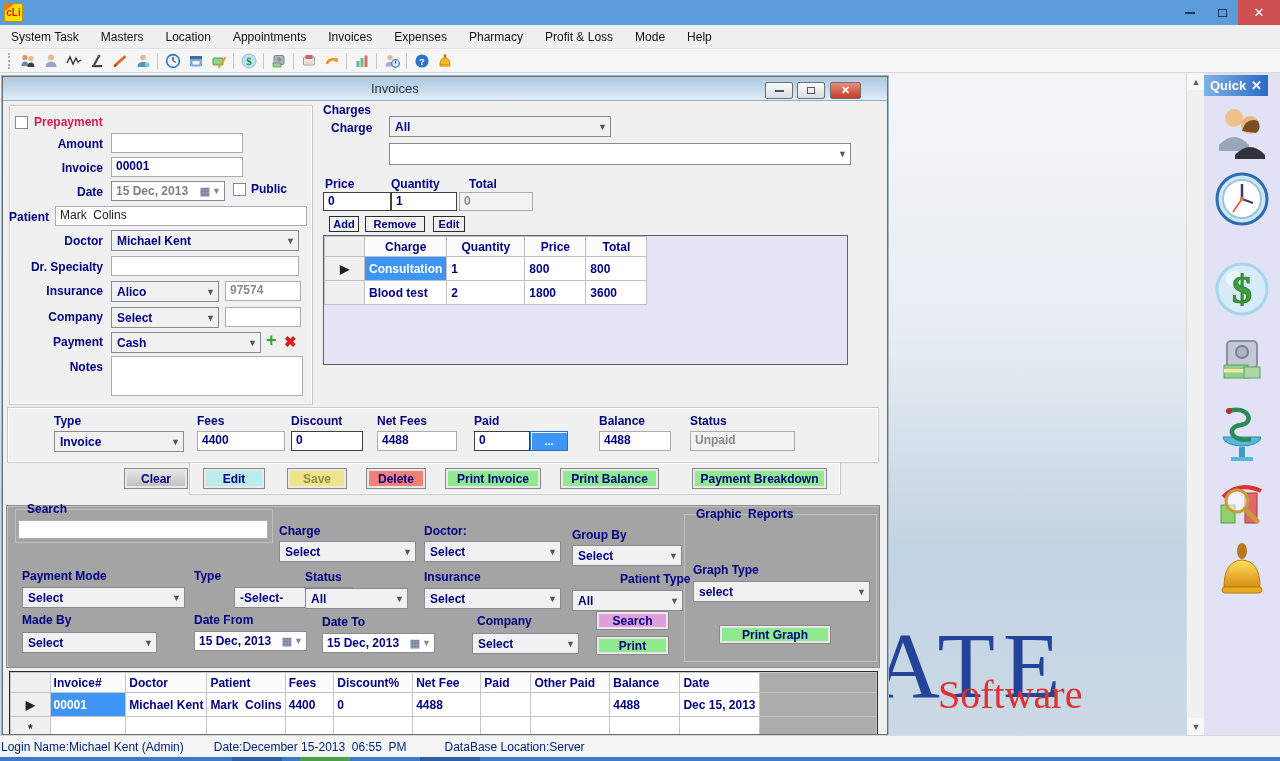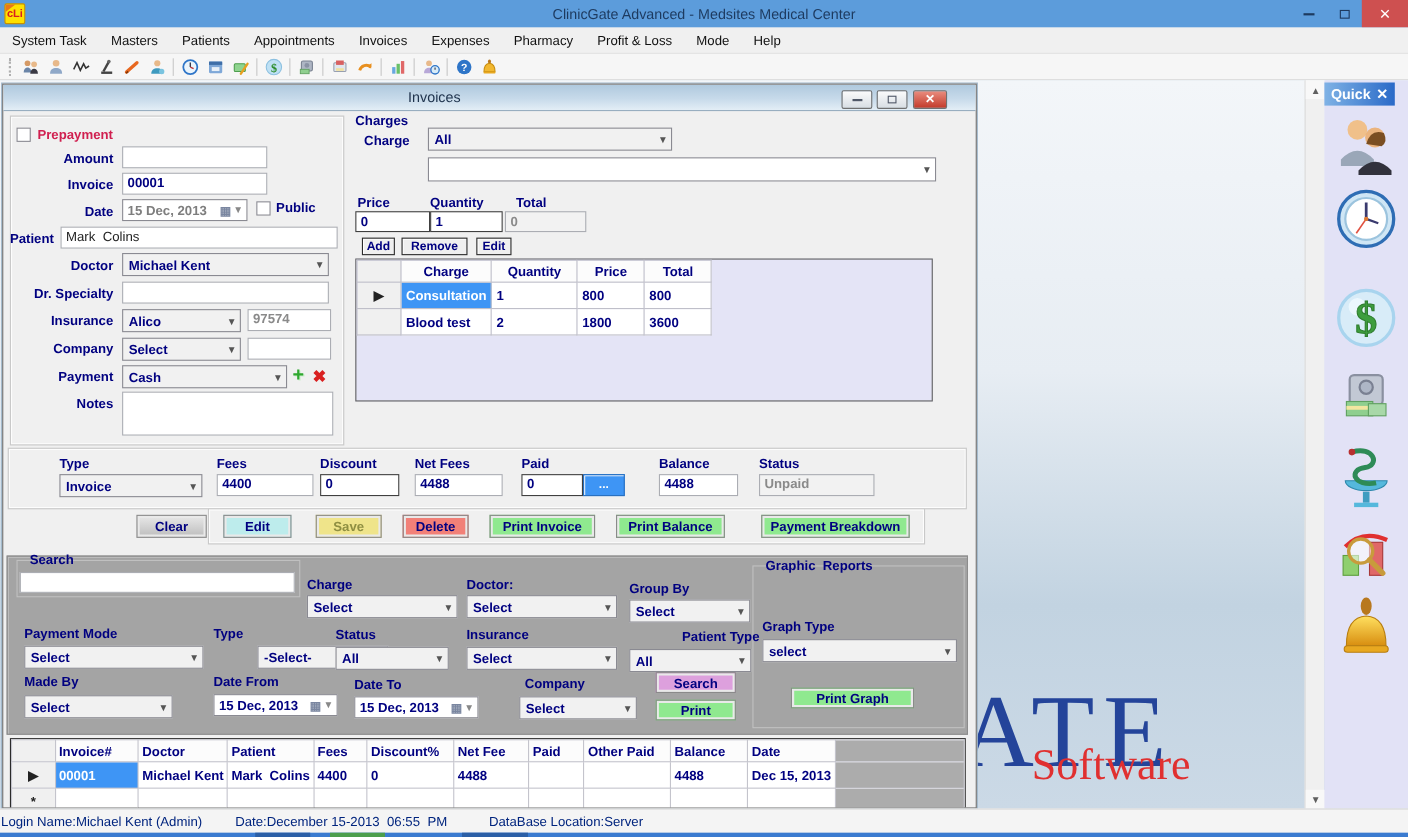--- a/index.html
+++ b/index.html
@@ -111,38 +111,37 @@
   .taskstrip{position:absolute;left:0;top:757px;width:1280px;height:4px;background:#3A7BD0;}
   .taskstrip i{position:absolute;top:0;height:4px;display:block;}
 </style>
 </head>
 <body>
 
 <div class="screen">
 
   <div class="titlebar">
     <div class="applogo">cLi</div>
-    <div class="wtitle">ClinicGate Advanced - Medsites Medical Center</div>
     <div class="winbtns">
       <div class="wb">
           <span class="minline"></span>
         </div>
       <div class="wb">
           <span class="restbox"></span>
         </div>
       <div class="wb close">
           <span>✕</span>
         </div>
     </div>
   </div>
 
   <div class="menubar">
     <span class="mi">System Task</span>
     <span class="mi">Masters</span>
-    <span class="mi">Patients</span>
+    <span class="mi">Location</span>
     <span class="mi">Appointments</span>
     <span class="mi">Invoices</span>
     <span class="mi">Expenses</span>
     <span class="mi">Pharmacy</span>
     <span class="mi">Profit &amp; Loss</span>
     <span class="mi">Mode</span>
     <span class="mi">Help</span>
   </div>
 
   <div class="toolbar">

